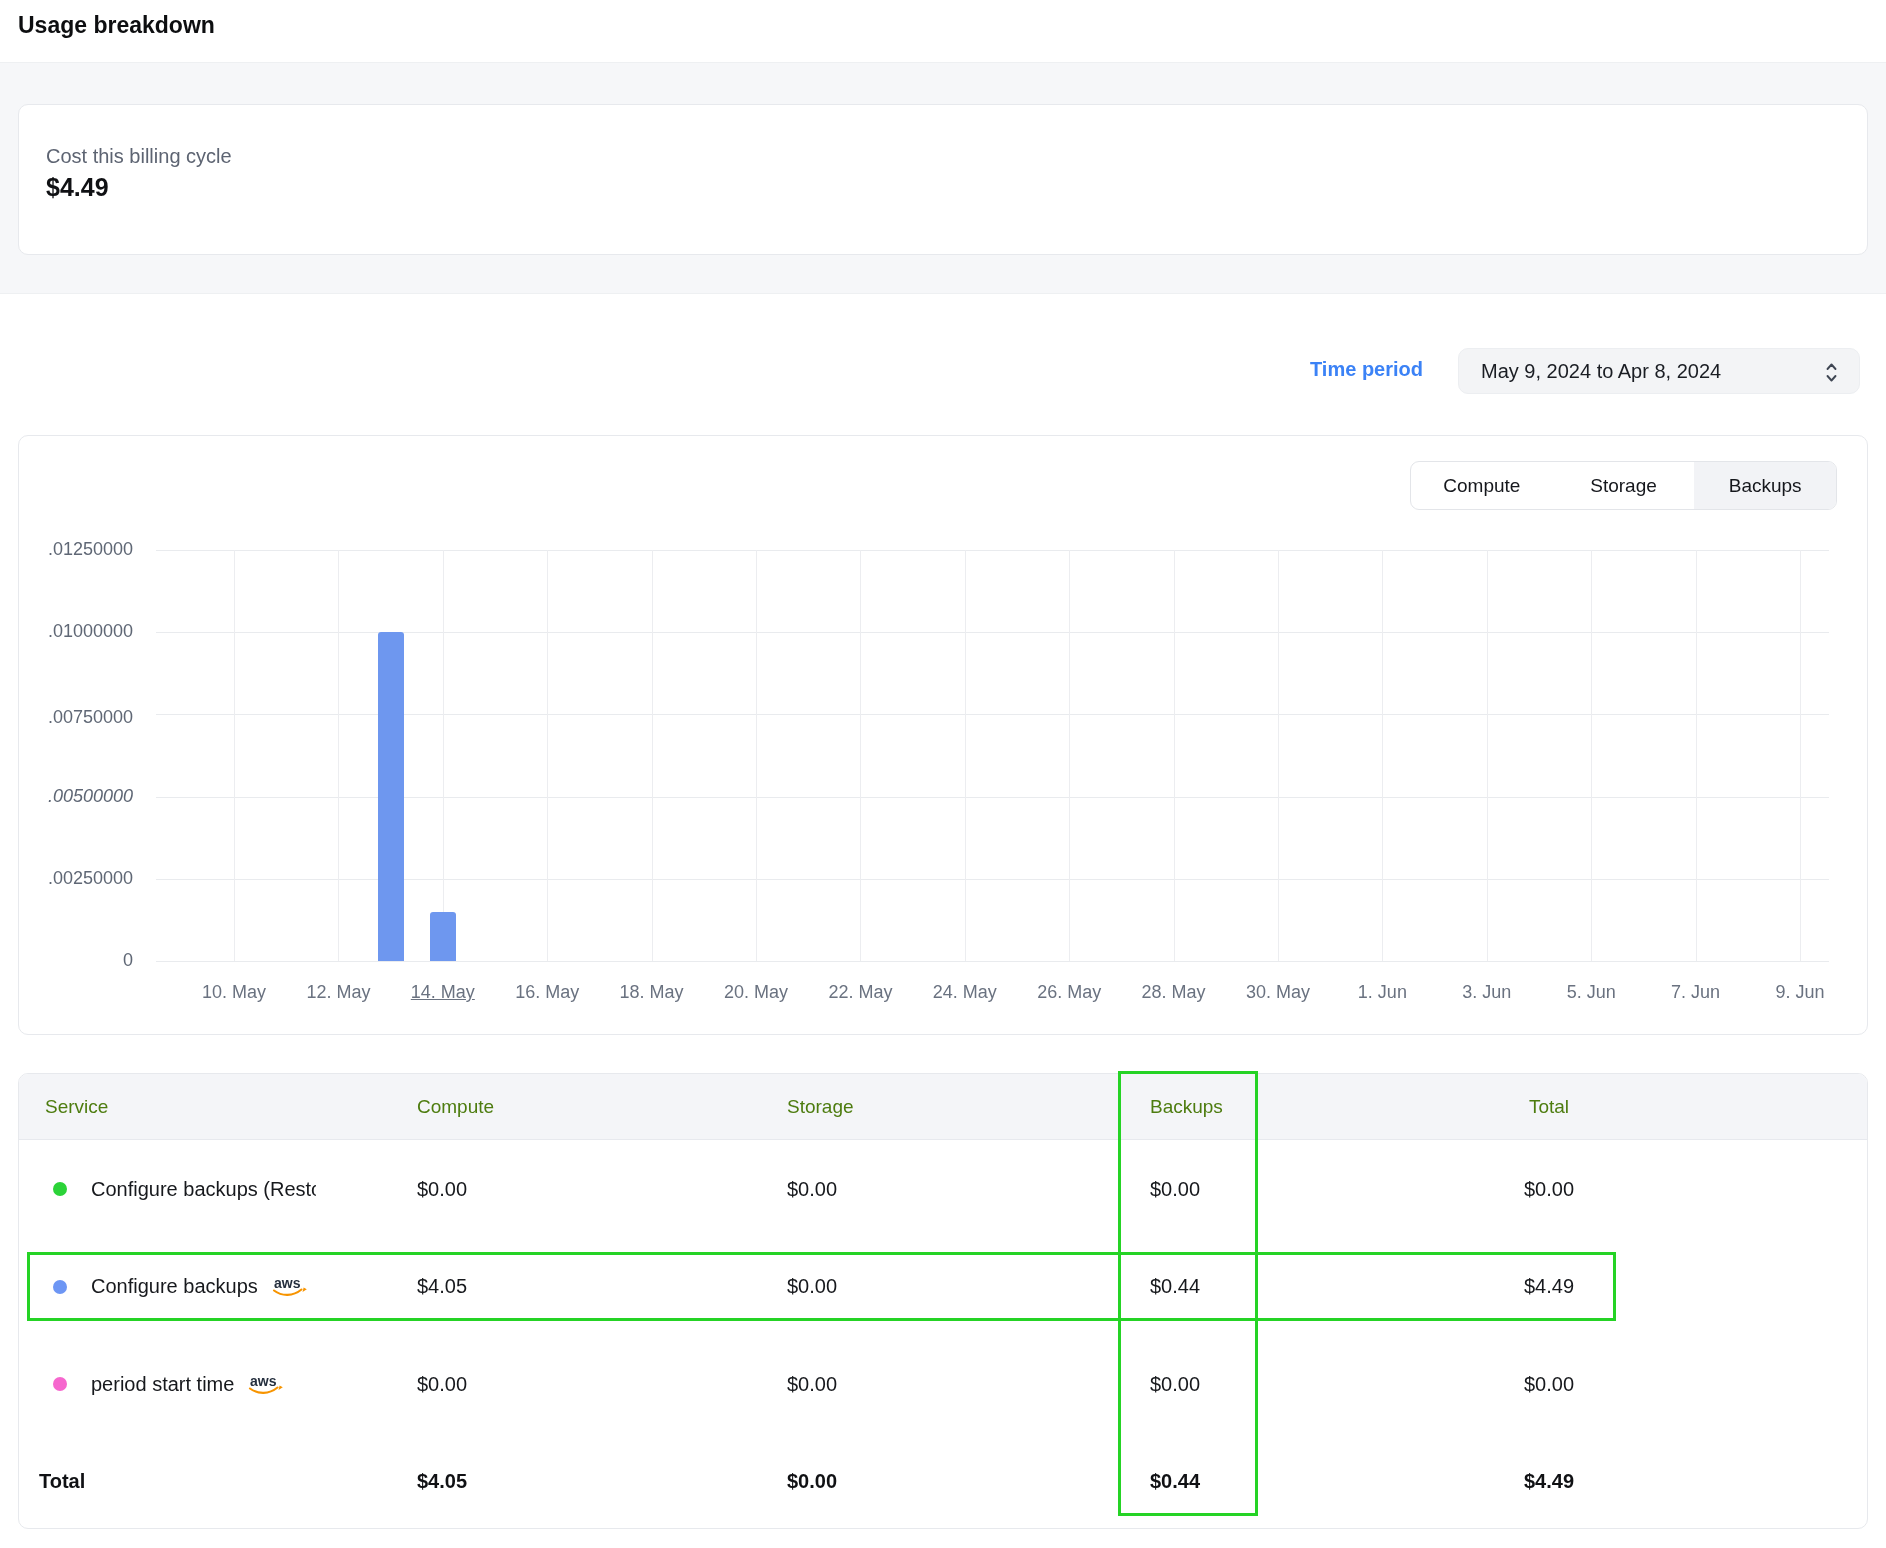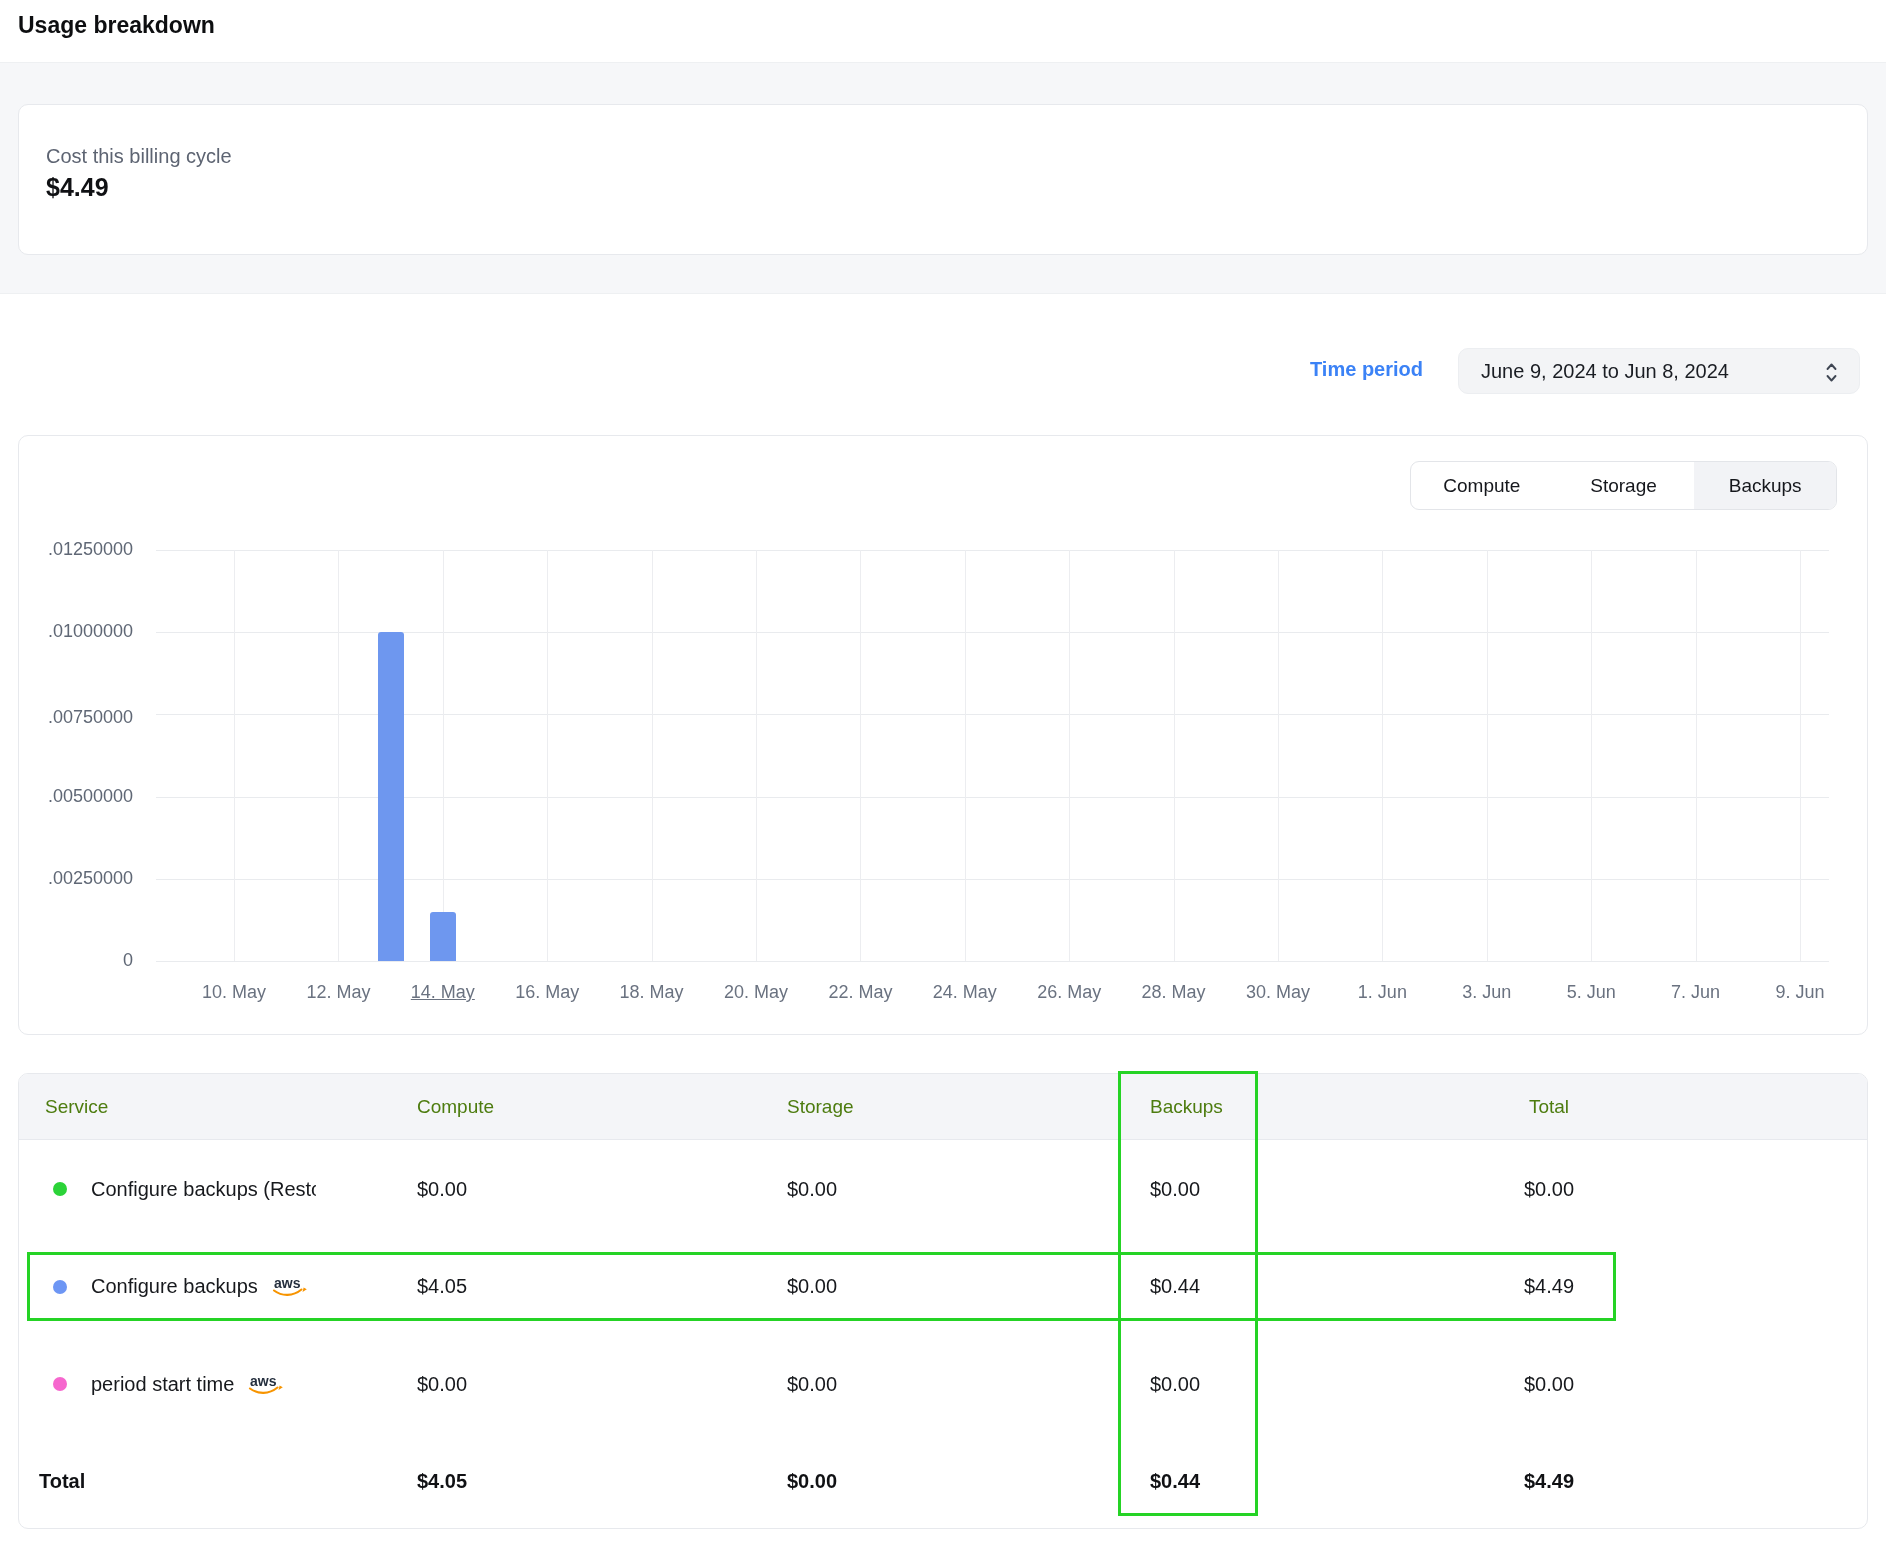--- a/index.html
+++ b/index.html
@@ -73,40 +73,40 @@
 
 <div class="summary-band">
   <div class="summary-card">
     <div class="summary-label">Cost this billing cycle</div>
     <div class="summary-value">$4.49</div>
   </div>
 </div>
 
 <div class="tp-label">Time period</div>
 <div class="tp-select">
-  <span>June 9, 2024 to Jun 8, 2024</span>
+  <span>May 9, 2024 to Apr 8, 2024</span>
   <svg width="15" height="23" viewBox="0 0 15 23">
     <path d="M3.5 8 L7.5 3.5 L11.5 8" stroke="#3f4653" stroke-width="1.9" fill="none" stroke-linecap="round" stroke-linejoin="round"></path>
     <path d="M3.5 15 L7.5 19.5 L11.5 15" stroke="#3f4653" stroke-width="1.9" fill="none" stroke-linecap="round" stroke-linejoin="round"></path>
   </svg>
 </div>
 
 <div class="chart-card">
   <div class="tab-group" id="tabs">
       <button class="tab">Compute</button>
       <button class="tab">Storage</button>
       <button class="tab active">Backups</button>
     </div>
   <div class="plot" id="plot">
       <div class="hline" style="left: 137px; width: 1673px; top: 525px;"></div>
       <div class="ylabel" style="top: 514px;">0</div>
       <div class="hline" style="left: 137px; width: 1673px; top: 442.8px;"></div>
       <div class="ylabel" style="top: 431.8px;">.00250000</div>
       <div class="hline" style="left: 137px; width: 1673px; top: 360.6px;"></div>
-      <div class="ylabel" style="top: 349.6px;">.00500000</div>
+      <div class="ylabel" style="top: 349.6px; font-style: italic;">.00500000</div>
       <div class="hline" style="left: 137px; width: 1673px; top: 278.4px;"></div>
       <div class="ylabel" style="top: 271px;">.00750000</div>
       <div class="hline" style="left: 137px; width: 1673px; top: 196.2px;"></div>
       <div class="ylabel" style="top: 185.2px;">.01000000</div>
       <div class="hline" style="left: 137px; width: 1673px; top: 114px;"></div>
       <div class="ylabel" style="top: 103px;">.01250000</div>
       <div class="vline" style="left: 215px; top: 114px; height: 411px;"></div>
       <div class="xlabel" style="left: 160px; top: 546px;">10. May</div>
       <div class="vline" style="left: 319.4px; top: 114px; height: 411px;"></div>
       <div class="xlabel" style="left: 264.4px; top: 546px;">12. May</div>

